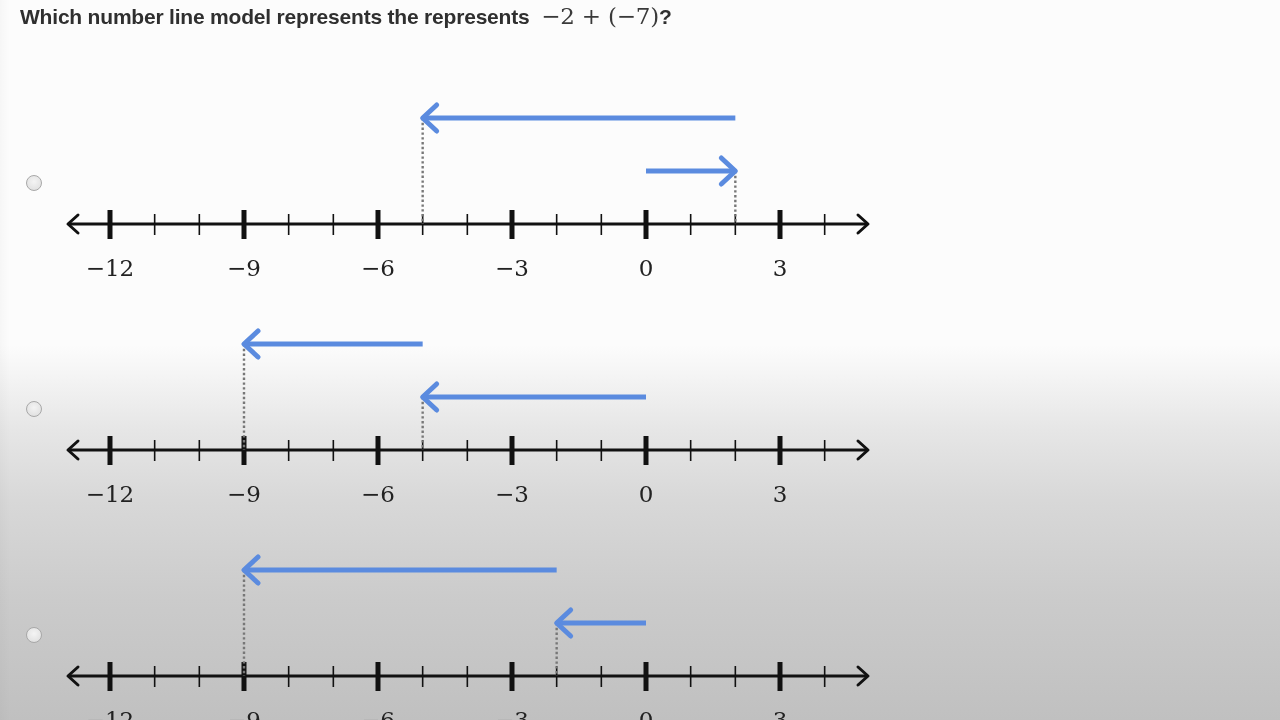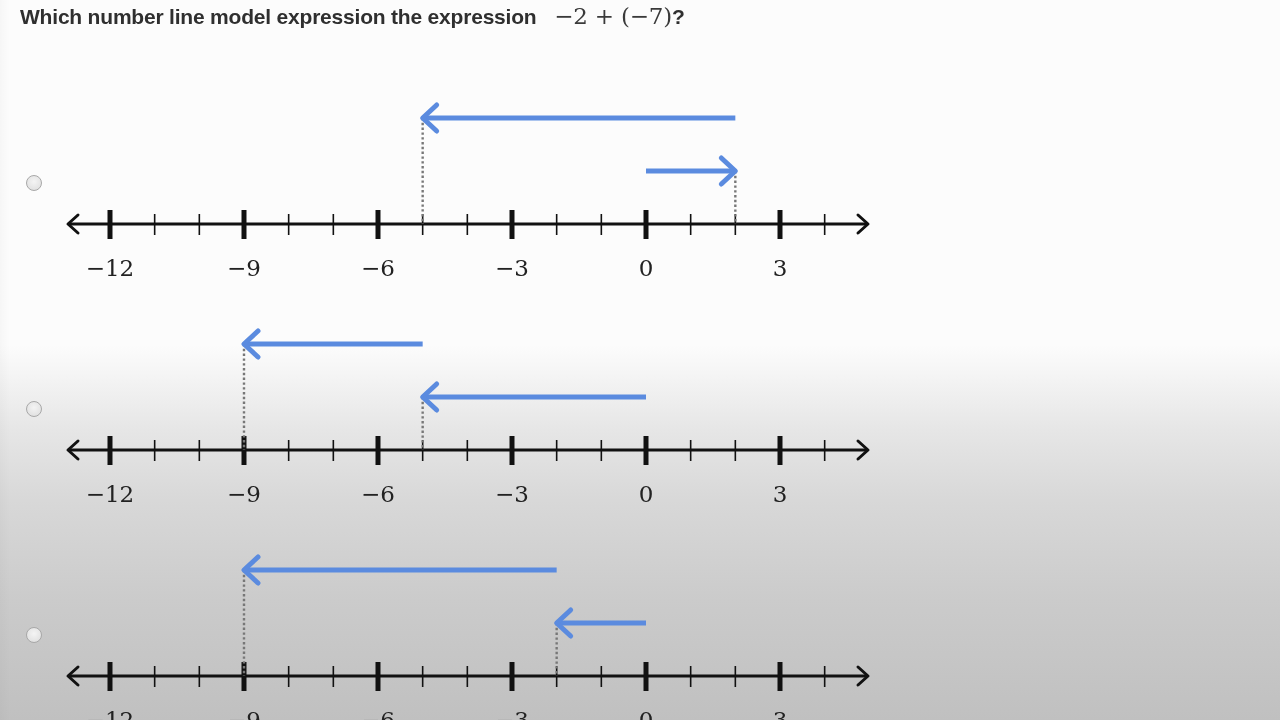--- a/index.html
+++ b/index.html
@@ -12,39 +12,39 @@
     position: absolute; left: 0; top: 0; width: 10px; height: 720px;
     background: linear-gradient(to right, rgba(0,0,0,0.025), rgba(0,0,0,0));
   }
   .question {
     position: absolute; left: 20px; top: 0px; height: 34px; line-height: 32px;
     font-size: 21px; color: #2f2f2f; font-weight: bold; letter-spacing: -0.2px;
     white-space: nowrap;
   }
   .question .math {
     font-family: "DejaVu Serif", serif; font-weight: normal; font-size: 23px; color: #3a3a3a;
-    margin-left: 12px;
+    margin-left: 6px;
   }
   .question .qmark { font-weight: bold; }
   .stage { position: absolute; left: 0; top: 0; width: 1280px; height: 720px; }
   .radio {
     position: absolute; width: 16px; height: 16px; border-radius: 50%;
     border: 1.5px solid #a8a8a8; box-sizing: border-box;
     background: radial-gradient(circle at 50% 40%, #f4f4f4, #dcdcdc);
     cursor: pointer;
   }
   svg text { font-family: "DejaVu Serif", serif; }
 </style>
 </head>
 <body>
 
 <div class="left-strip"></div>
 
 <div class="question">
-  <span>Which number line model expression the expression</span>
+  <span>Which number line model represents the represents</span>
   <span class="math">−2 + (−7)</span><span class="qmark">?</span>
 </div>
 
 <div id="radios">
     <div class="radio" title="Option A" style="left: 26px; top: 175px;"></div>
     <div class="radio" title="Option B" style="left: 26px; top: 401px;"></div>
     <div class="radio" title="Option C" style="left: 26px; top: 627px;"></div>
   </div>
 
 <svg class="stage" id="stage" xmlns="http://www.w3.org/2000/svg" width="1280" height="720" viewBox="0 0 1280 720">

